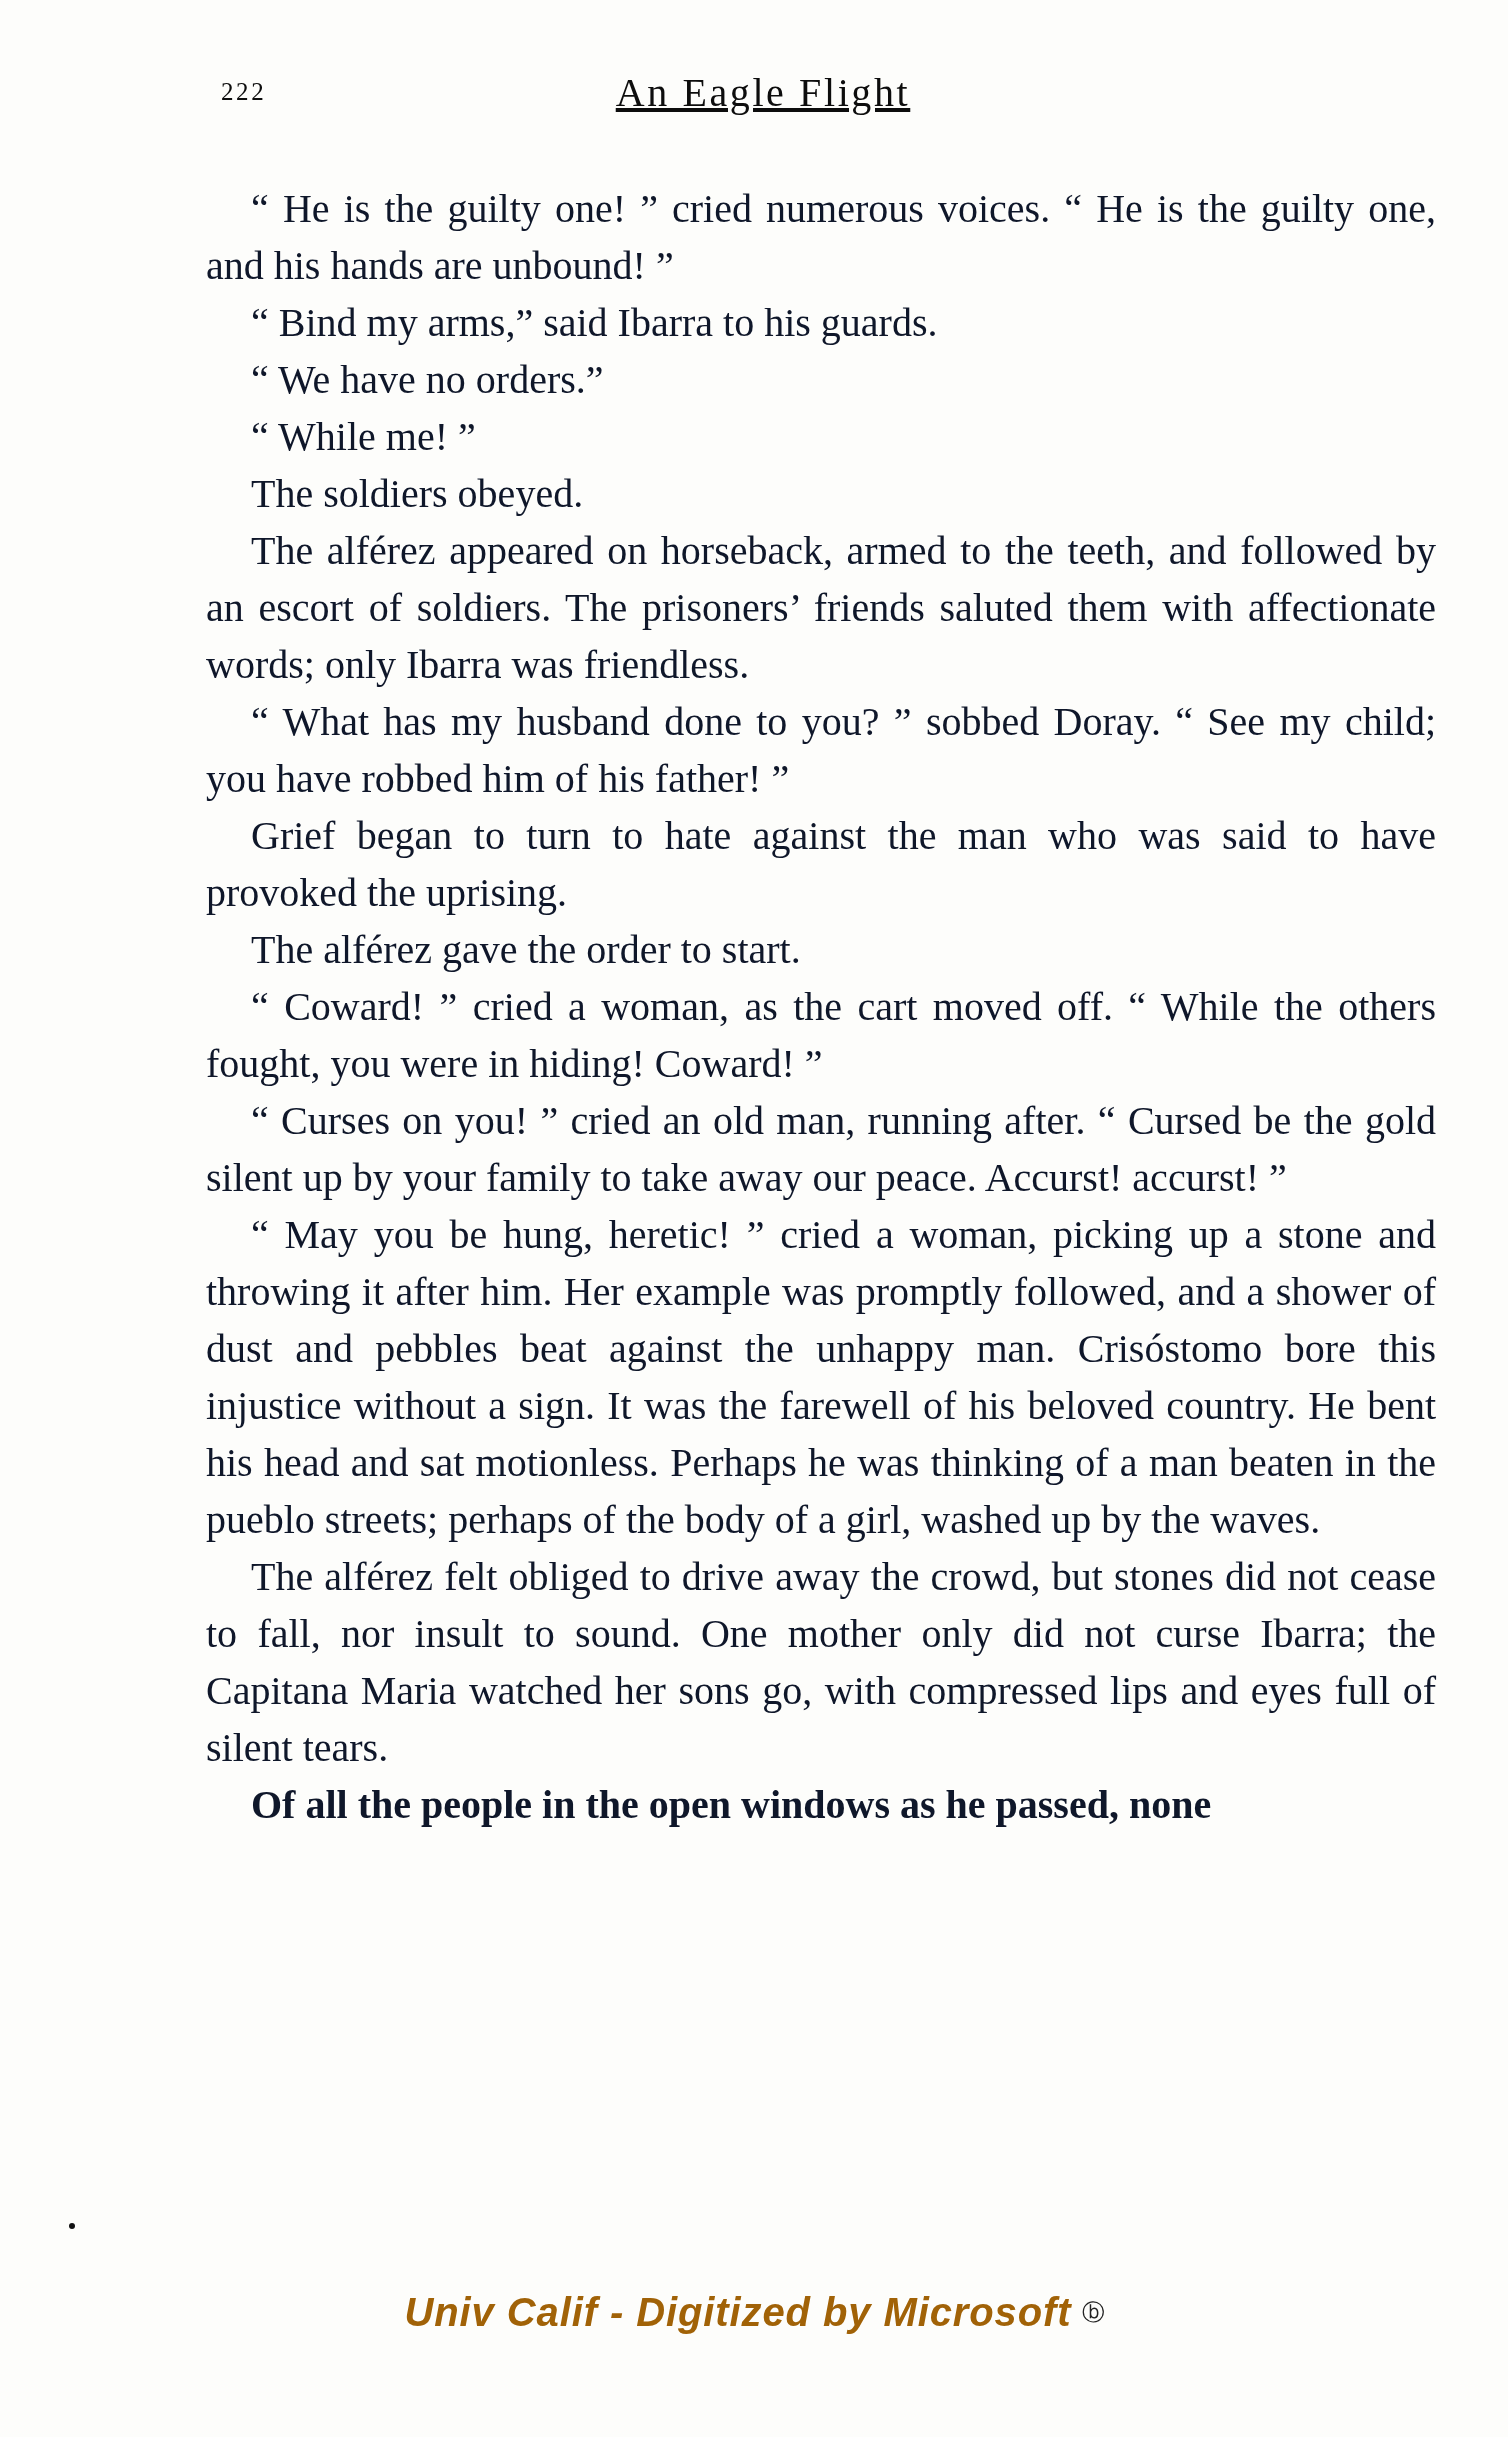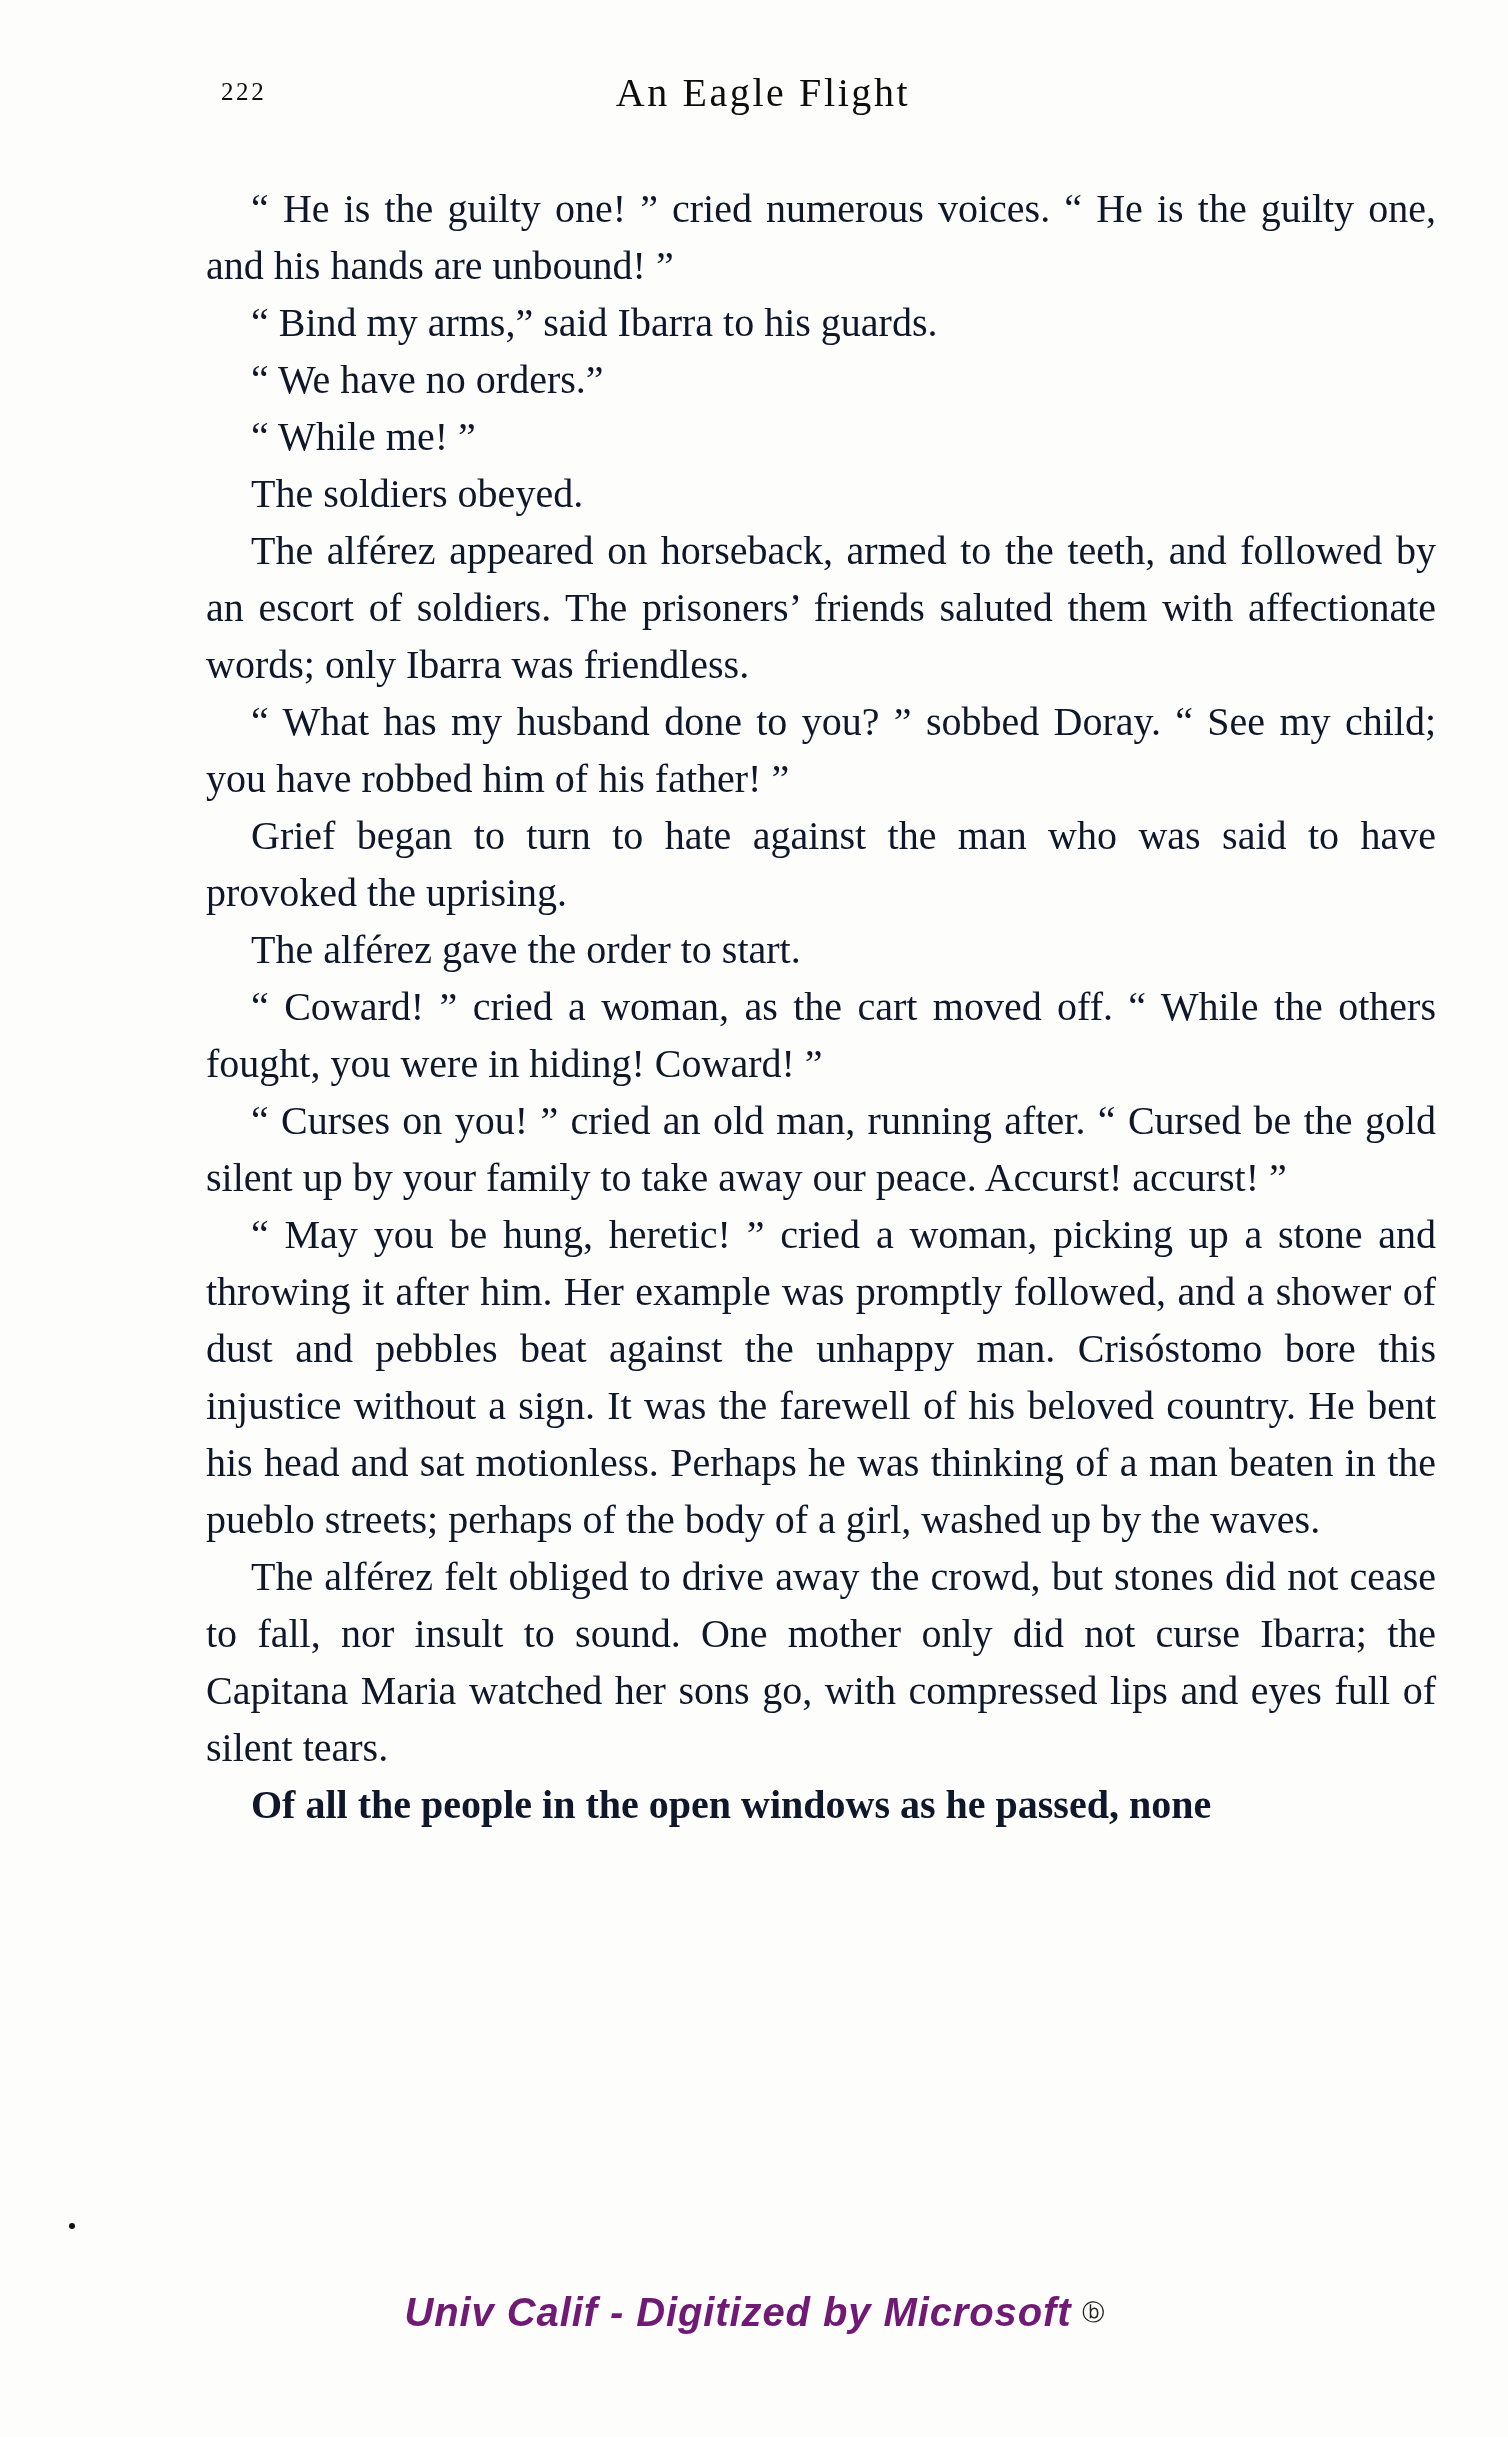--- a/index.html
+++ b/index.html
@@ -39,20 +39,21 @@
   }
   .running-title {
     position: absolute;
     left: 0;
     top: 0;
     width: 1084px;
     text-align: center;
     font-size: 40px;
     letter-spacing: 2.6px;
     font-family: "Liberation Serif", serif;
+    text-decoration: underline;
   }
   .body-text {
     position: absolute;
     left: 206px;
     top: 180px;
     width: 1230px;
     font-size: 40px;
     line-height: 57px;
     text-align: justify;
     text-justify: inter-word;
@@ -74,21 +75,21 @@
     width: 1509px;
     text-align: center;
   }
   .footer-text {
     display: inline-block;
     font-family: "Liberation Sans", sans-serif;
     font-style: italic;
     font-weight: bold;
     font-size: 40px;
     letter-spacing: 0.9px;
-    color: #701a75;
+    color: #a16207;
   }
   .footer-mark {
     display: inline-block;
     font-family: "Liberation Serif", serif;
     font-size: 22.6px;
     vertical-align: super;
     margin-left: 10.4px;
     color: #222;
   }
   .speck {

